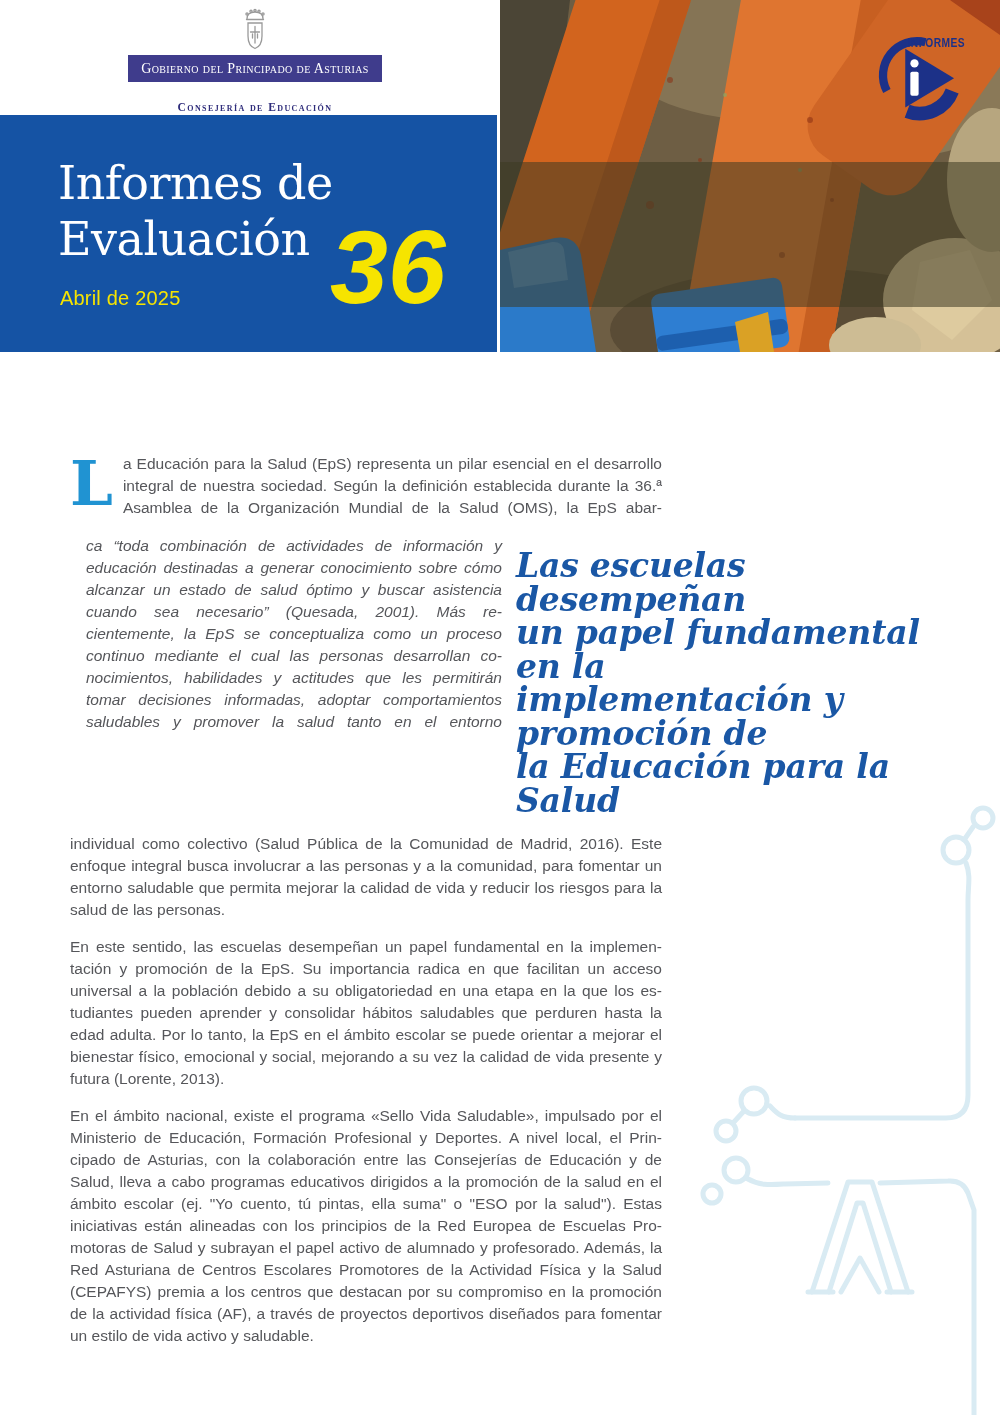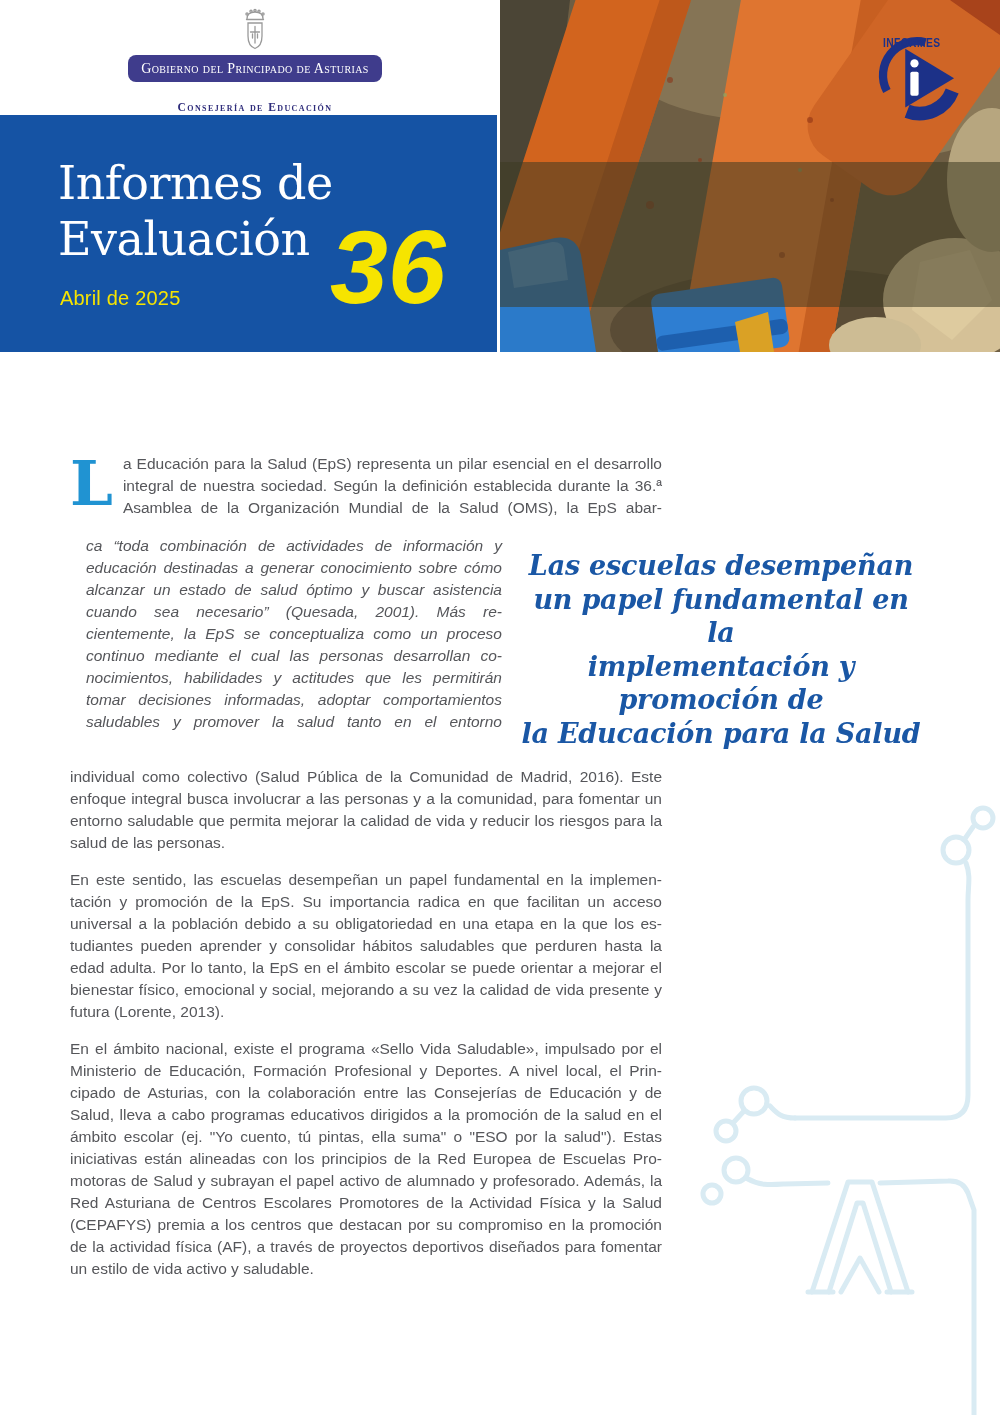--- a/index.html
+++ b/index.html
@@ -2,21 +2,21 @@
 <html lang="es"><head>
 <meta charset="utf-8">
 <style>
   html,body{margin:0;padding:0;background:#fff;}
   .page{position:relative;width:1000px;height:1415px;background:#fff;overflow:hidden;
         font-family:"Liberation Sans",sans-serif;}
 
   
   .masthead{position:absolute;left:128px;top:6px;width:254px;text-align:center;}
   .emblem{display:block;margin:0 auto 3px;}
-  .gov-bar{height:27px;background:#3F3C8C;display:flex;align-items:center;justify-content:center;border-radius:8px;}
+  .gov-bar{height:27px;background:#3F3C8C;display:flex;align-items:center;justify-content:center;}
   .gov-bar span{color:#fff;font-family:"Liberation Serif",serif;font-variant:small-caps;
                 font-size:14px;letter-spacing:.4px;white-space:nowrap;}
   .gov-dept{margin-top:19px;color:#2F2D7B;font-family:"Liberation Serif",serif;
             font-variant:small-caps;font-weight:bold;font-size:11.5px;letter-spacing:1.4px;}
   .gov-rule{margin-top:5px;border-top:1.6px solid #8AA0C8;}
 
   
   .banner-left{position:absolute;left:0;top:115px;width:497px;height:237px;background:#1553A4;}
   .series-title{position:absolute;left:58px;top:40px;margin:0;color:#fff;
       font-family:"DejaVu Serif","Liberation Serif",serif;font-weight:normal;
@@ -27,36 +27,36 @@
   .issue-date{position:absolute;left:60px;top:172px;color:#F6E400;font-weight:normal;
       font-size:20px;letter-spacing:.2px;}
 
   
   .photo{position:absolute;left:500px;top:0;width:500px;height:352px;overflow:hidden;}
   .photo svg{position:absolute;left:0;top:0;}
   .title-overlay{position:absolute;left:0;top:162px;width:100%;height:145px;
       background:rgba(62,58,34,.55);}
   .report-title{margin:9px 0 0 24px;width:462px;color:#fff;font-weight:bold;
       font-size:24px;line-height:29.6px;letter-spacing:-.2px;}
-  .informes-brand{position:absolute;right:26px;top:34px;width:100px;text-align:left;}
+  .informes-brand{position:absolute;right:26px;top:34px;width:100px;text-align:right;}
   .informes-brand .label{margin-top:2px;color:#1C3188;font-weight:bold;font-size:12.5px;
       letter-spacing:.5px;transform:scaleX(.82);transform-origin:center;}
 
   
   .article{position:absolute;left:70px;top:453px;width:860px;color:#55565A;}
   .para{width:592px;font-size:15.5px;line-height:22px;text-align:justify;margin:0 0 15px;}
   .seg-a{margin-bottom:0;text-align-last:justify;}
   .dropcap{float:left;color:#2093D2;font-family:"DejaVu Serif","Liberation Serif",serif;
       font-weight:bold;font-size:61px;line-height:53px;margin:4px 10px 0 0;}
   .wrap-row{display:flex;align-items:flex-start;width:840px;margin:16px;font-style:italic;}
   .wrap-left{width:418px;font-size:15.5px;line-height:22px;text-align:justify;
       text-align-last:justify;}
   .pull-quote{width:412px;margin:14px 0 0 14px;color:#1A57A5;
       font-family:"DejaVu Serif","Liberation Serif",serif;font-weight:bold;
-      font-size:27px;line-height:33.5px;letter-spacing:-.2px;white-space:pre-line;text-align:center;}
+      font-size:33px;line-height:33.5px;letter-spacing:-.2px;white-space:pre-line;}
 
   
   .watermark{position:absolute;right:0;top:800px;pointer-events:none;}
 </style>
 </head>
 <body>
 
 <div class="page">
 
   <header class="masthead">

